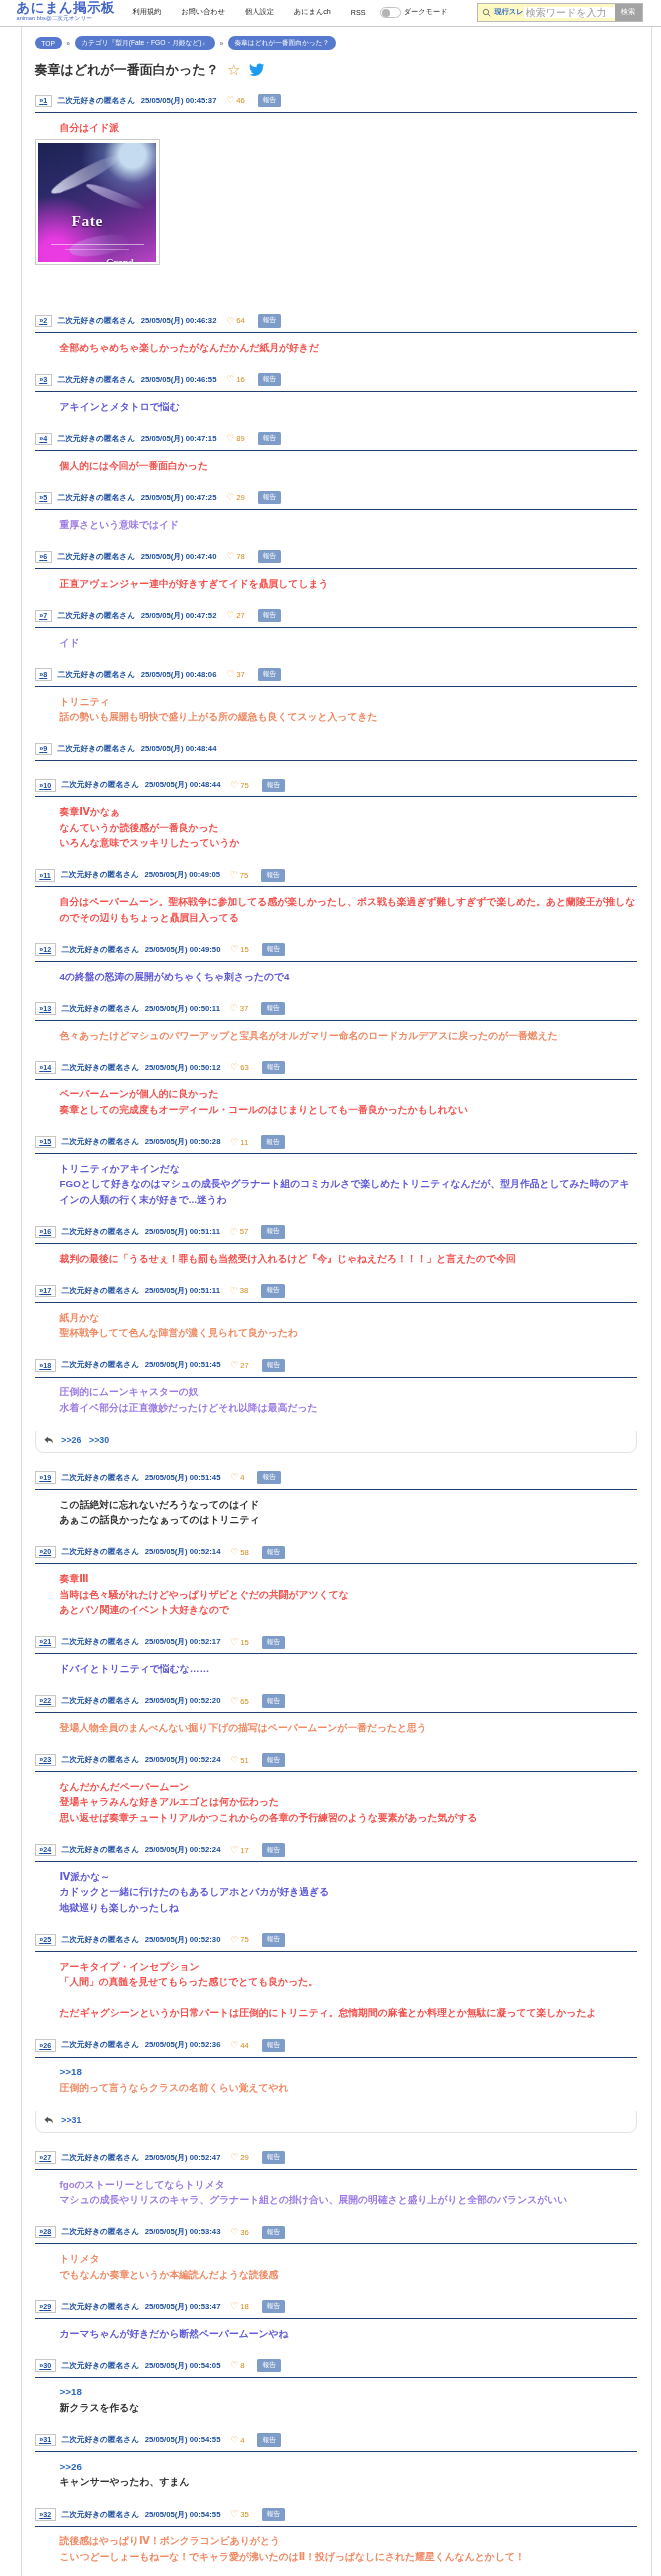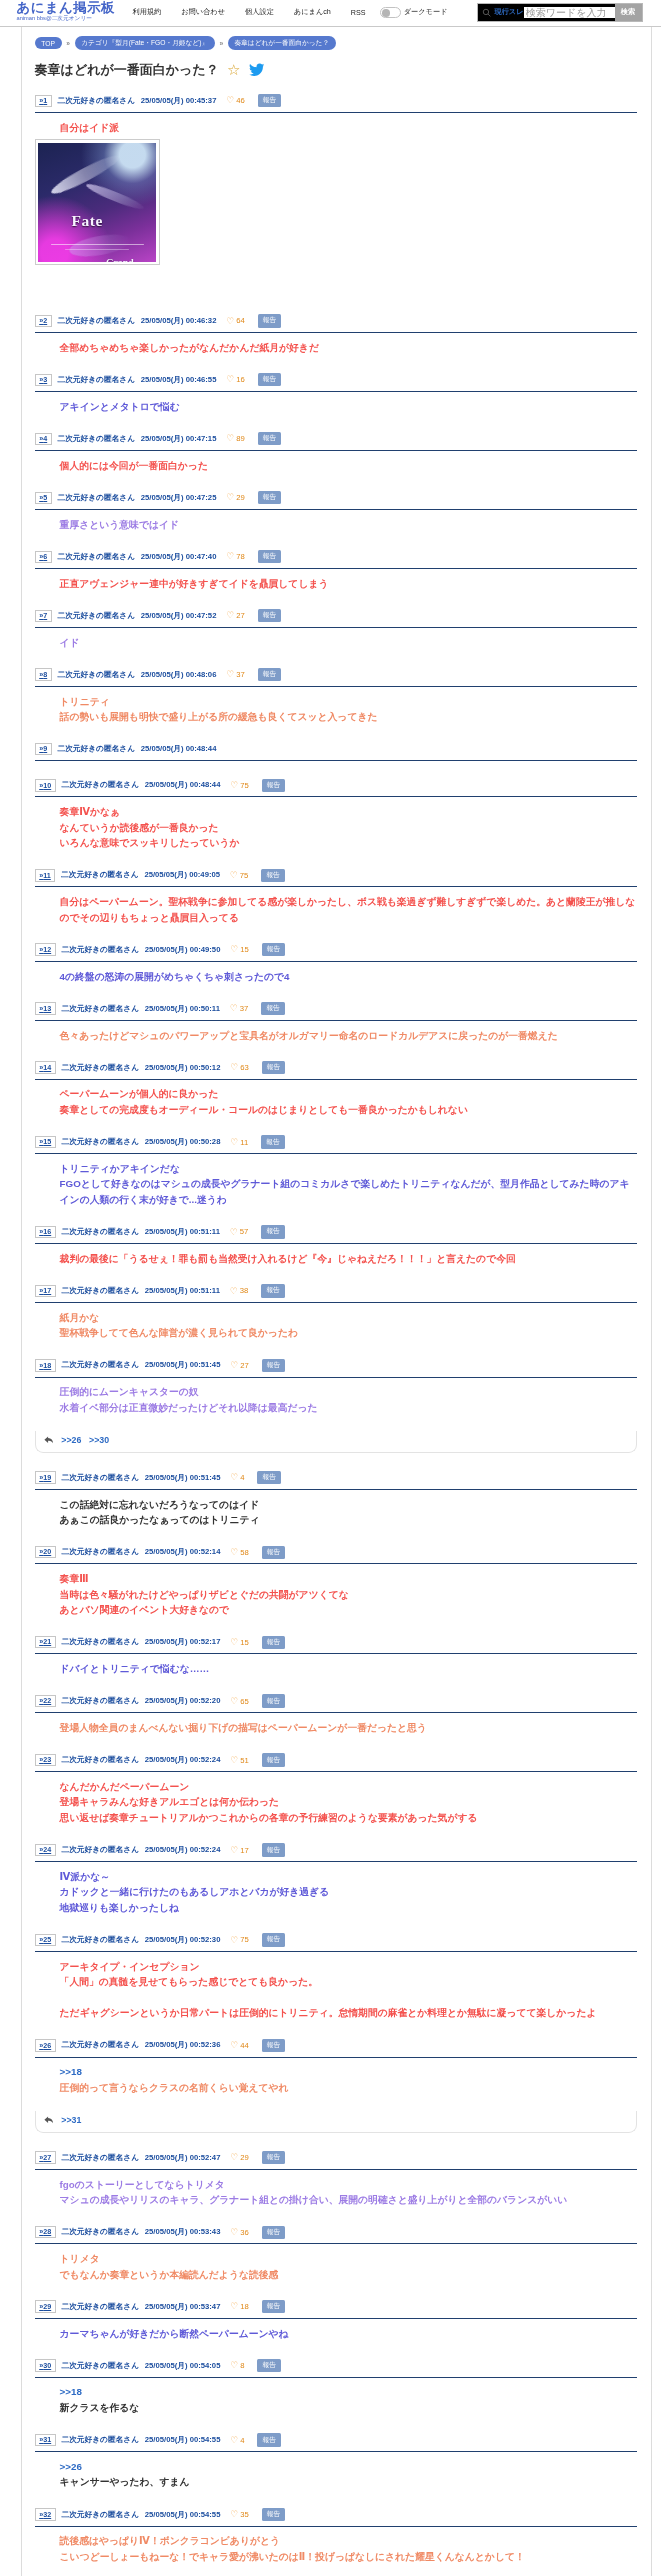--- a/index.html
+++ b/index.html
@@ -9,26 +9,26 @@
   
   .site-header { display:flex; align-items:center; height:27px; padding:1px 7.2px 2.1px 16.5px; border-bottom:0.5px solid #c9c9c9; }
   .logo { margin-right:17.5px; cursor:pointer; }
   .logo-main { color:#4465c8; font-size:13.4px; font-weight:bold; letter-spacing:0.5px; line-height:1.05; }
   .logo-sub { color:#4465c8; font-size:5.7px; margin-top:0; }
   .top-nav { display:flex; align-items:center; gap:20px; font-size:7.2px; color:#222; }
   .top-nav a { color:#222; text-decoration:none; }
   .dark-toggle { display:flex; align-items:center; gap:3.1px; margin-left:14.4px; font-size:7.2px; color:#222; }
   .toggle-pill { width:20.6px; height:10.8px; border:0.5px solid #c2c2c2; border-radius:5.7px; background:#fff; position:relative; cursor:pointer; }
   .toggle-knob { position:absolute; left:1px; top:1px; width:7.7px; height:7.7px; border-radius:50%; background:#b5b5b5; }
-  .search-box { display:flex; align-items:center; margin-left:29px; border:0.5px solid #b9b9b9; height:18.5px; width:166px; background:#000000; }
+  .search-box { display:flex; align-items:center; margin-left:29px; border:0.5px solid #b9b9b9; height:18.5px; width:166px; background:#fef9c3; }
   .search-box .mag { margin:0 3.1px 0 4.6px; flex:0 0 auto; }
   .scope-link { color:#2e6bc4; font-size:7.2px; text-decoration:none; font-weight:bold; flex:0 0 auto; }
   .search-input { border:none; outline:none; font-size:10px; color:#333; padding:0 2.1px; width:100%; min-width:0; font-family:inherit; }
   .search-input::placeholder { color:#9a9a9a; }
-  .search-btn { flex:0 0 auto; height:100%; width:27px; background:#a3a3a3; color:#fff; border:none; font-size:7.2px; cursor:pointer; font-family:inherit;font-weight:bold; }
+  .search-btn { flex:0 0 auto; height:100%; width:27px; background:#a3a3a3; color:#fff; border:none; font-size:7.2px; cursor:pointer; font-family:inherit; }
 
   
   .main { margin:0 10.3px 0 20.6px; border-left:0.5px solid #dcdcdc; border-right:0.5px solid #dcdcdc; padding:7.2px 13.4px 31px 13px; min-height:3040px; }
 
   .breadcrumb { display:flex; align-items:center; gap:4.6px; margin:2.1px 0 10.3px; }
   .crumb { background:#5679ce; color:#fff; font-size:6.7px; padding:2.6px 6.7px; border-radius:7.7px; text-decoration:none; white-space:nowrap; }
   .crumb-sep { color:#8a8a8a; font-size:6.7px; font-weight:bold; }
 
   .thread-title { display:flex; align-items:center; gap:8.2px; margin:2.1px 0 15.5px; }
   .thread-title h1 { font-size:13px; color:#333; margin:0; font-weight:bold; }

